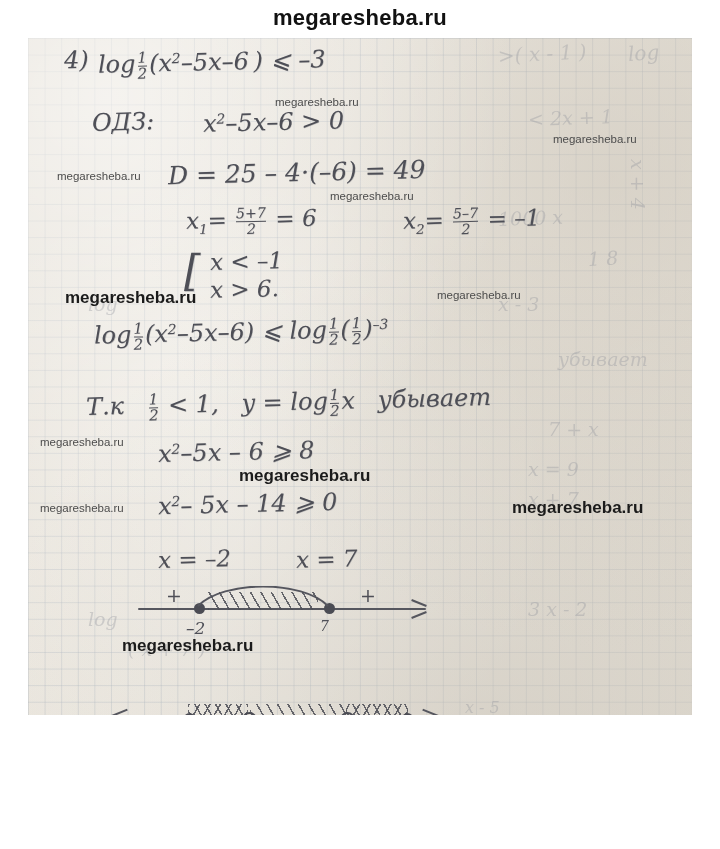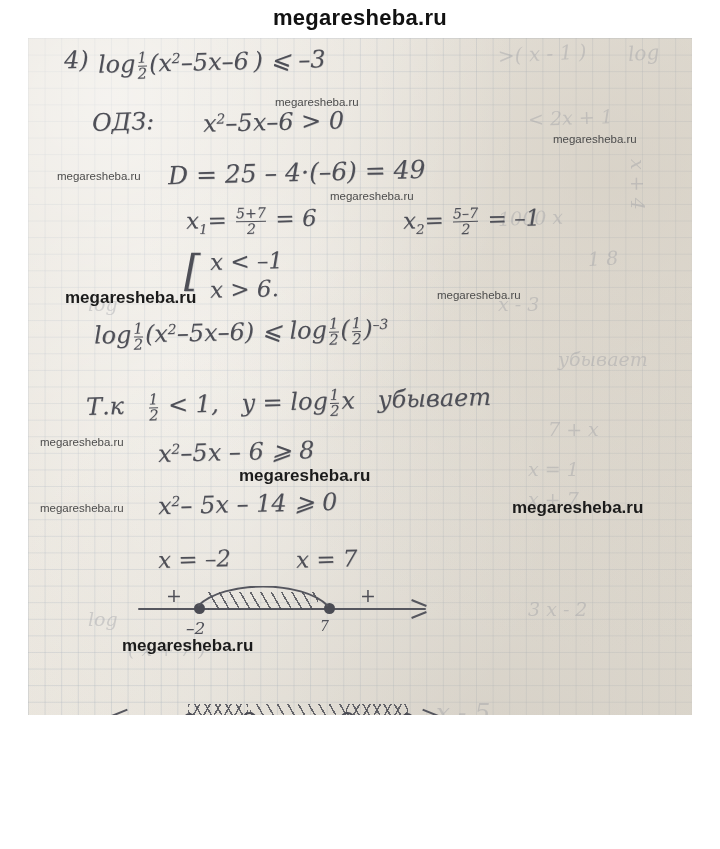--- a/index.html
+++ b/index.html
@@ -177,26 +177,26 @@
     <div class="bleed" style="left:470px; top:6px; font-size:20px; transform:rotate(-3deg);">&gt;( x - 1 )</div>
     <div class="bleed" style="left:600px; top:4px; font-size:20px; transform:rotate(-4deg);">log</div>
     <div class="bleed" style="left:500px; top:70px; font-size:19px; transform:rotate(-2deg);">&lt; 2x + 1</div>
     <div class="bleed" style="left:610px; top:110px; font-size:19px; transform:rotate(90deg);">x + 4</div>
     <div class="bleed" style="left:470px; top:170px; font-size:19px; transform:rotate(-2deg);">1000 x</div>
     <div class="bleed" style="left:560px; top:210px; font-size:19px; transform:rotate(-3deg);">1 8</div>
     <div class="bleed" style="left:60px; top:255px; font-size:19px;">log</div>
     <div class="bleed" style="left:470px; top:255px; font-size:19px;">x - 3</div>
     <div class="bleed" style="left:530px; top:310px; font-size:19px;">убывает</div>
     <div class="bleed" style="left:520px; top:380px; font-size:19px;">7 + x</div>
-    <div class="bleed" style="left:500px; top:420px; font-size:19px;">x = 1</div>
+    <div class="bleed" style="left:500px; top:420px; font-size:19px;">x = 9</div>
     <div class="bleed" style="left:500px; top:450px; font-size:19px;">x + 7</div>
     <div class="bleed" style="left:60px; top:570px; font-size:19px;">log</div>
     <div class="bleed" style="left:500px; top:560px; font-size:19px;">3 x - 2</div>
     <div class="bleed" style="left:100px; top:600px; font-size:19px;">( x + 7 )</div>
-    <div class="bleed" style="left:408px; top:660px; font-size:25px;">x - 5</div>
+    <div class="bleed" style="left:437px; top:660px; font-size:16px;">x - 5</div>
     <div class="bleed" style="left:430px; top:700px; font-size:19px;">8 x + 3</div>
     <div class="bleed" style="left:330px; top:735px; font-size:12px;">Ответ</div>
 
     <div class="hw sk" style="left:36px; top:8px; font-size:24px;">4)</div>
     <div class="hw sk" style="left:70px; top:10px; font-size:24px;">
       log<span class="frac"><span class="num">1</span><span class="den">2</span></span>(x<span class="sup">2</span>–5x–6 ) ⩽ –3
     </div>
 
     <div class="hw sk" style="left:64px; top:70px; font-size:24px;">ОДЗ:</div>
     <div class="hw sk" style="left:175px; top:70px; font-size:24px;">x<span class="sup">2</span>–5x–6 &gt; 0</div>

